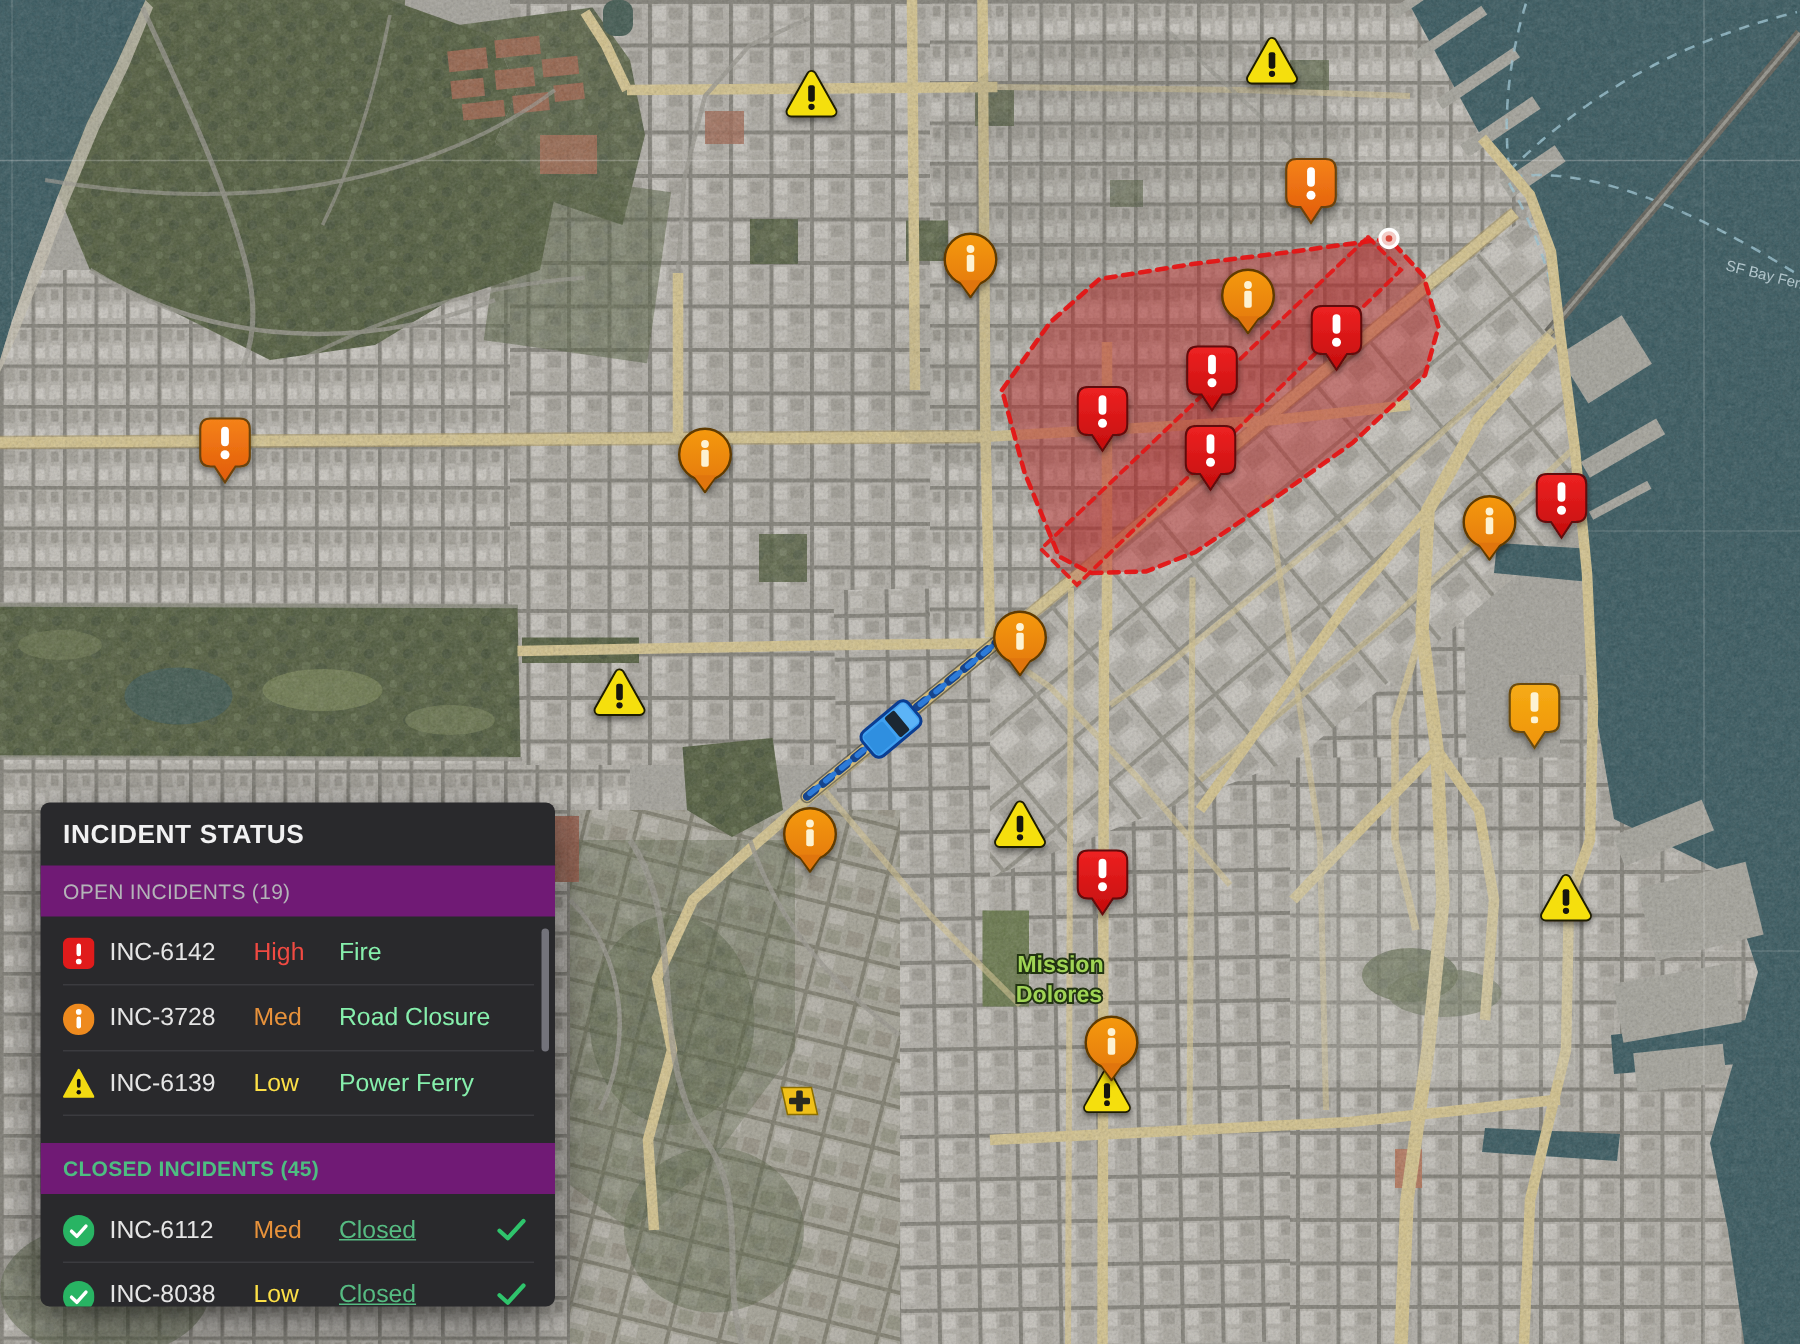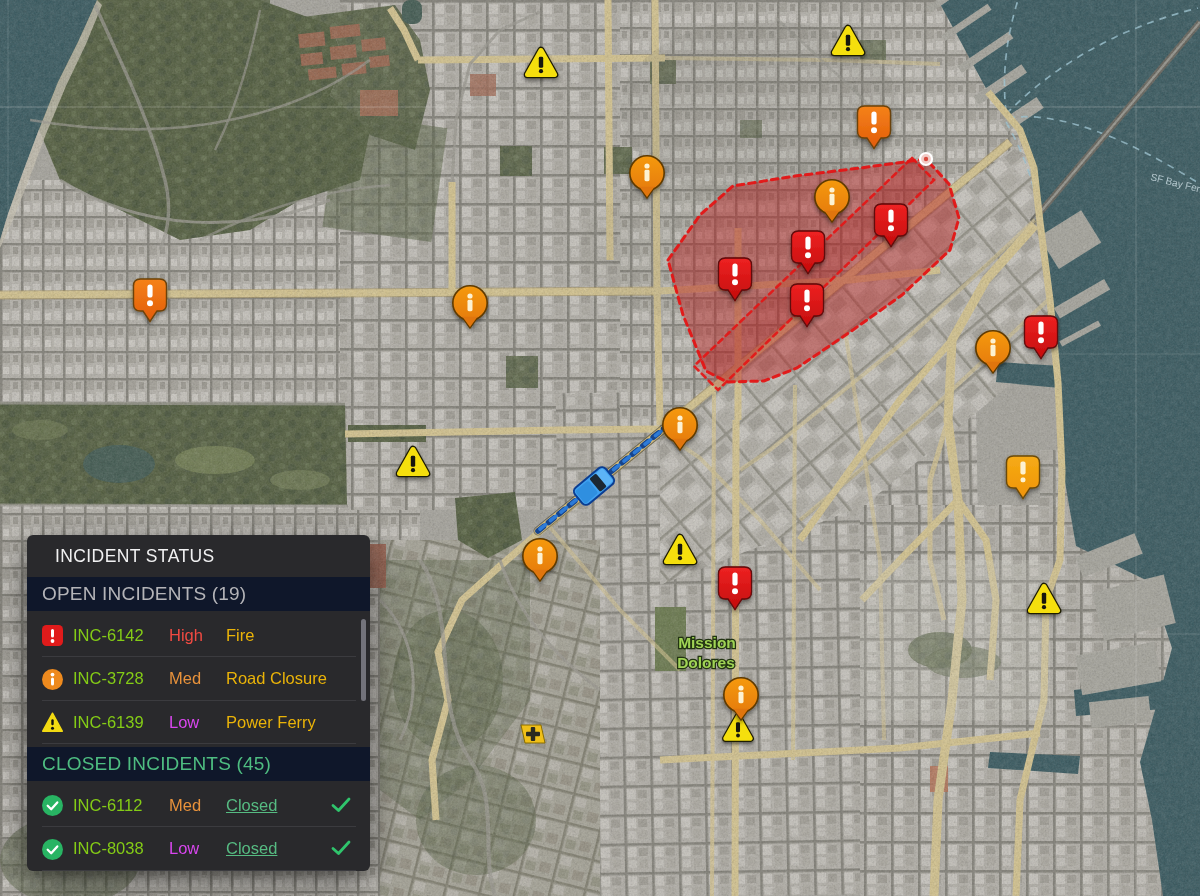--- a/index.html
+++ b/index.html
@@ -1,35 +1,35 @@
 <!DOCTYPE html>
 <html><head>
 <meta charset="utf-8">
 <style>
   html,body{margin:0;padding:0;width:1200px;height:896px;overflow:hidden;background:#b3b2ac;
     font-family:"Liberation Sans",sans-serif;}
   #stage{position:relative;width:1200px;height:896px;overflow:hidden;}
   #map{position:absolute;left:0;top:0;}
   #panel{position:absolute;left:27px;top:535px;width:343px;height:336px;background:#29292c;
     border-radius:6px;box-shadow:0 10px 34px rgba(0,0,0,.6);overflow:hidden;z-index:30;}
-  .ptitle{height:42px;line-height:43px;padding-left:28px;color:#f1f1f2;font-size:17.5px;
-    font-weight:normal;letter-spacing:.4px;}
-  .strip{height:34px;line-height:34px;padding-left:15px;background:#0f172a;font-size:19px;
+  .ptitle{height:42px;line-height:43px;padding-left:15px;color:#f1f1f2;font-size:17.5px;
+    font-weight:bold;letter-spacing:.4px;}
+  .strip{height:34px;line-height:34px;padding-left:15px;background:#701a75;font-size:14px;
     color:#b4b4b8;letter-spacing:.2px;}
-  .strip.closed{color:#4ebd81;margin-top:3px;}
+  .strip.closed{color:#4ebd81;margin-top:18px;font-weight:bold;}
   .row{position:relative;height:43.5px;}
   .row::after{content:"";position:absolute;left:15px;right:14px;bottom:0;height:1px;background:#3b3b3f;}
   .row:last-child::after{display:none;}
   .strip + .row{margin-top:2.5px;}
   .ricon{position:absolute;left:15px;top:11.5px;width:21px;height:21px;}
-  .rid{position:absolute;left:46px;top:0;line-height:43px;color:#84cc16;font-size:16.5px;}
+  .rid{position:absolute;left:46px;top:0;line-height:43px;color:#e5e5e5;font-size:16.5px;}
   .rsev{position:absolute;left:142px;top:0;line-height:43px;font-size:16.5px;text-align:center;}
-  .rtyp{position:absolute;left:199px;top:0;line-height:43px;color:#eab308;font-size:16.5px;}
+  .rtyp{position:absolute;left:199px;top:0;line-height:43px;color:#86efac;font-size:16.5px;}
   .rchk{position:absolute;left:304px;top:13px;width:20px;height:16px;}
-  .sev-high{color:#f04a42;} .sev-med{color:#e8923b;} .sev-low{color:#d946ef;}
+  .sev-high{color:#f04a42;} .sev-med{color:#e8923b;} .sev-low{color:#fde047;}
   .typ-closed{color:#56bb82;text-decoration:underline;}
   #sbar{position:absolute;right:4px;top:84px;width:5px;height:82px;border-radius:3px;background:#73737b;}
 </style>
 </head>
 <body>
 <div id="stage">
 <svg id="map" width="1200" height="896" viewBox="0 0 1200 896" xmlns="http://www.w3.org/2000/svg">
 <defs>
   <filter id="noise" x="0" y="0" width="100%" height="100%">
     <feTurbulence type="fractalNoise" baseFrequency="0.55" numOctaves="2" seed="11" result="t"></feTurbulence>

